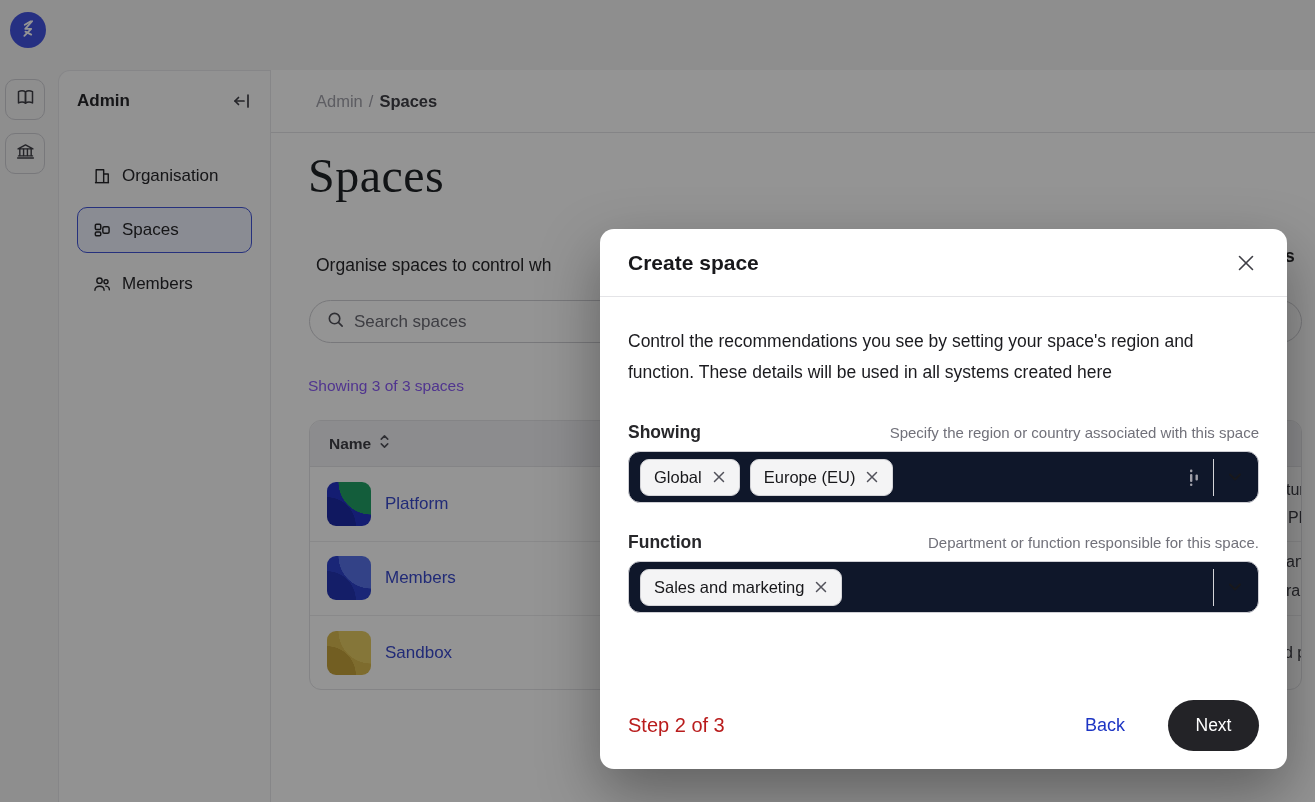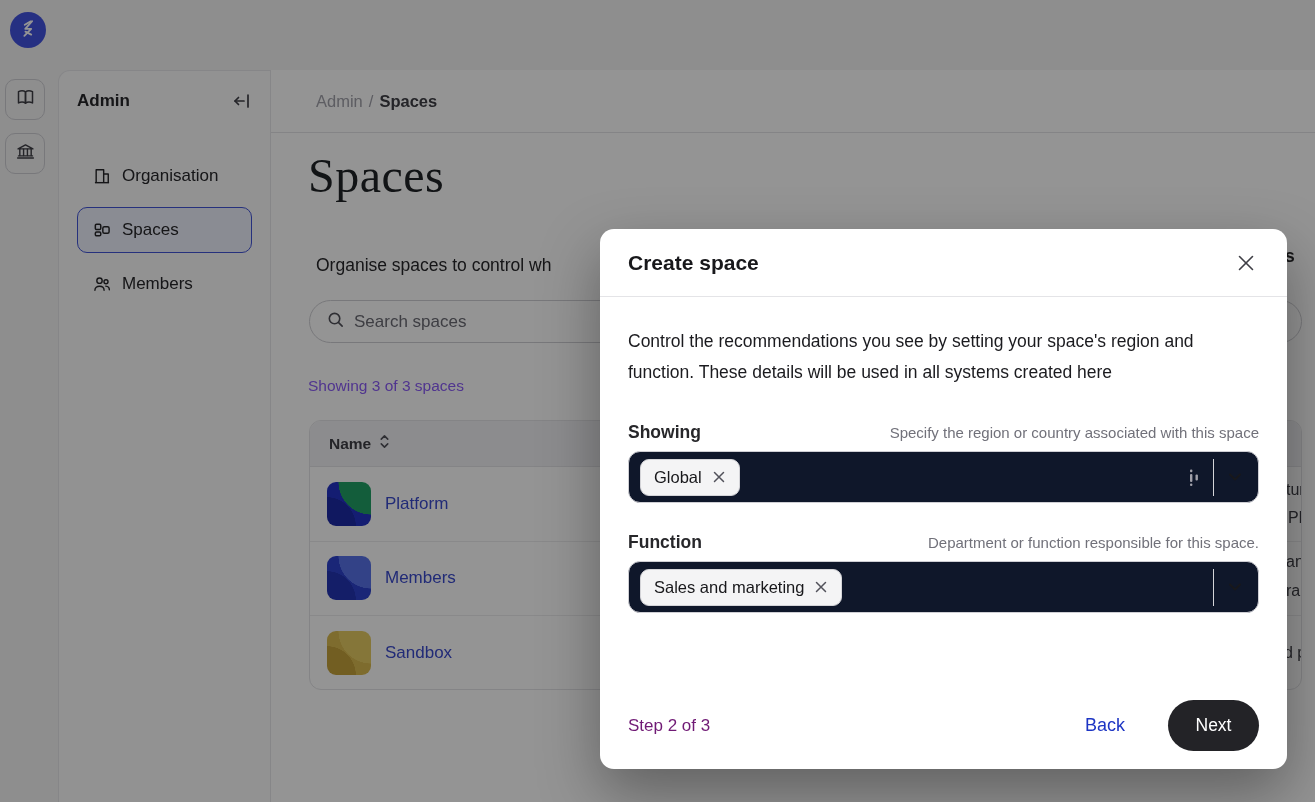--- a/index.html
+++ b/index.html
@@ -68,21 +68,21 @@
   .selectbox { height:52px; border:1px solid #cfcfd4; border-radius:12px; display:flex; align-items:center;
     padding:0 14px 0 11px; gap:10px; margin-bottom:29px; background:#0f172a; }
   .chip { height:37px; display:flex; align-items:center; gap:10px; padding:0 13px; background:#f4f4f5;
     border:1px solid #d4d4d8; border-radius:9px; font-size:16.5px; color:#18181b; }
   .chip .x { color:#52525b; display:flex; cursor:pointer; }
   .sel-right { margin-left:auto; display:flex; align-items:center; gap:12px; }
   .vdiv { width:1px; height:37px; background:#d4d4d8; }
   .chev { color:#18181b; display:flex; cursor:pointer; }
   .bars { color:#a1a1aa; display:flex; }
   .m-foot { position:absolute; left:28px; right:28px; bottom:18px; height:51px; display:flex; align-items:center; }
-  .step { font-size:17px; color:#701a75; }
+  .step { font-size:20px; color:#b91c1c; }
   .back { margin-left:auto; font-size:18px; color:var(--back,#1d35c4); cursor:pointer; }
   .next { margin-left:43px; width:91px; height:51px; border:none; border-radius:26px;
     background:var(--next-bg,#232327); color:#fff; font-size:17.5px; font-family:inherit; cursor:pointer; }
 </style>
 </head>
 <body>
 
 <div class="stage">
 
   <div class="logo">
@@ -234,20 +234,28 @@
       </div>
       <div class="selectbox">
         <span class="chip">
           <span>Global</span>
           <span class="x">
             <svg width="14" height="14" viewBox="0 0 14 14" fill="none" stroke="currentColor" stroke-width="1.5" stroke-linecap="round">
               <path d="M2.5 2.5 L11.5 11.5 M11.5 2.5 L2.5 11.5"></path>
             </svg>
           </span>
         </span>
+        <span class="chip">
+          <span>Europe (EU)</span>
+          <span class="x">
+            <svg width="14" height="14" viewBox="0 0 14 14" fill="none" stroke="currentColor" stroke-width="1.5" stroke-linecap="round">
+              <path d="M2.5 2.5 L11.5 11.5 M11.5 2.5 L2.5 11.5"></path>
+            </svg>
+          </span>
+        </span>
         <span class="sel-right">
           <span class="bars">
             <svg width="14" height="20" viewBox="0 0 14 20" fill="currentColor">
               <rect x="3" y="2.5" width="2.4" height="2.8" rx="1"></rect>
                 <rect x="3" y="7" width="2.4" height="8" rx="1"></rect>
               <rect x="3" y="16.5" width="2.4" height="2.6" rx="1"></rect>
                 <rect x="8.5" y="7.5" width="2.4" height="6" rx="1"></rect>
             </svg>
           </span>
           <span class="vdiv"></span>

